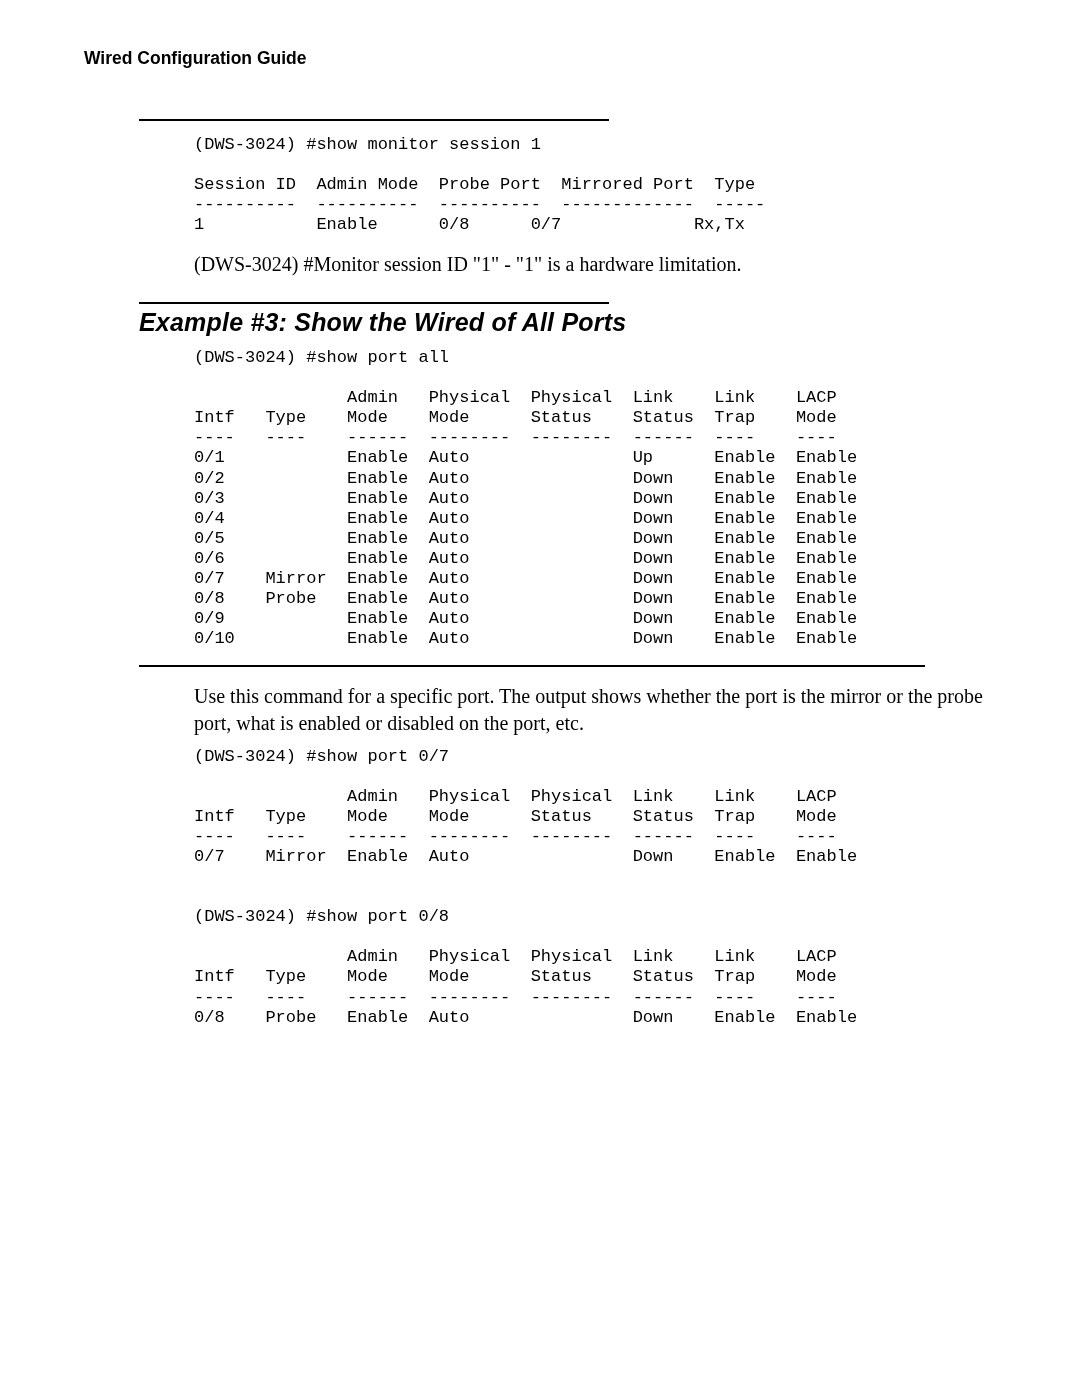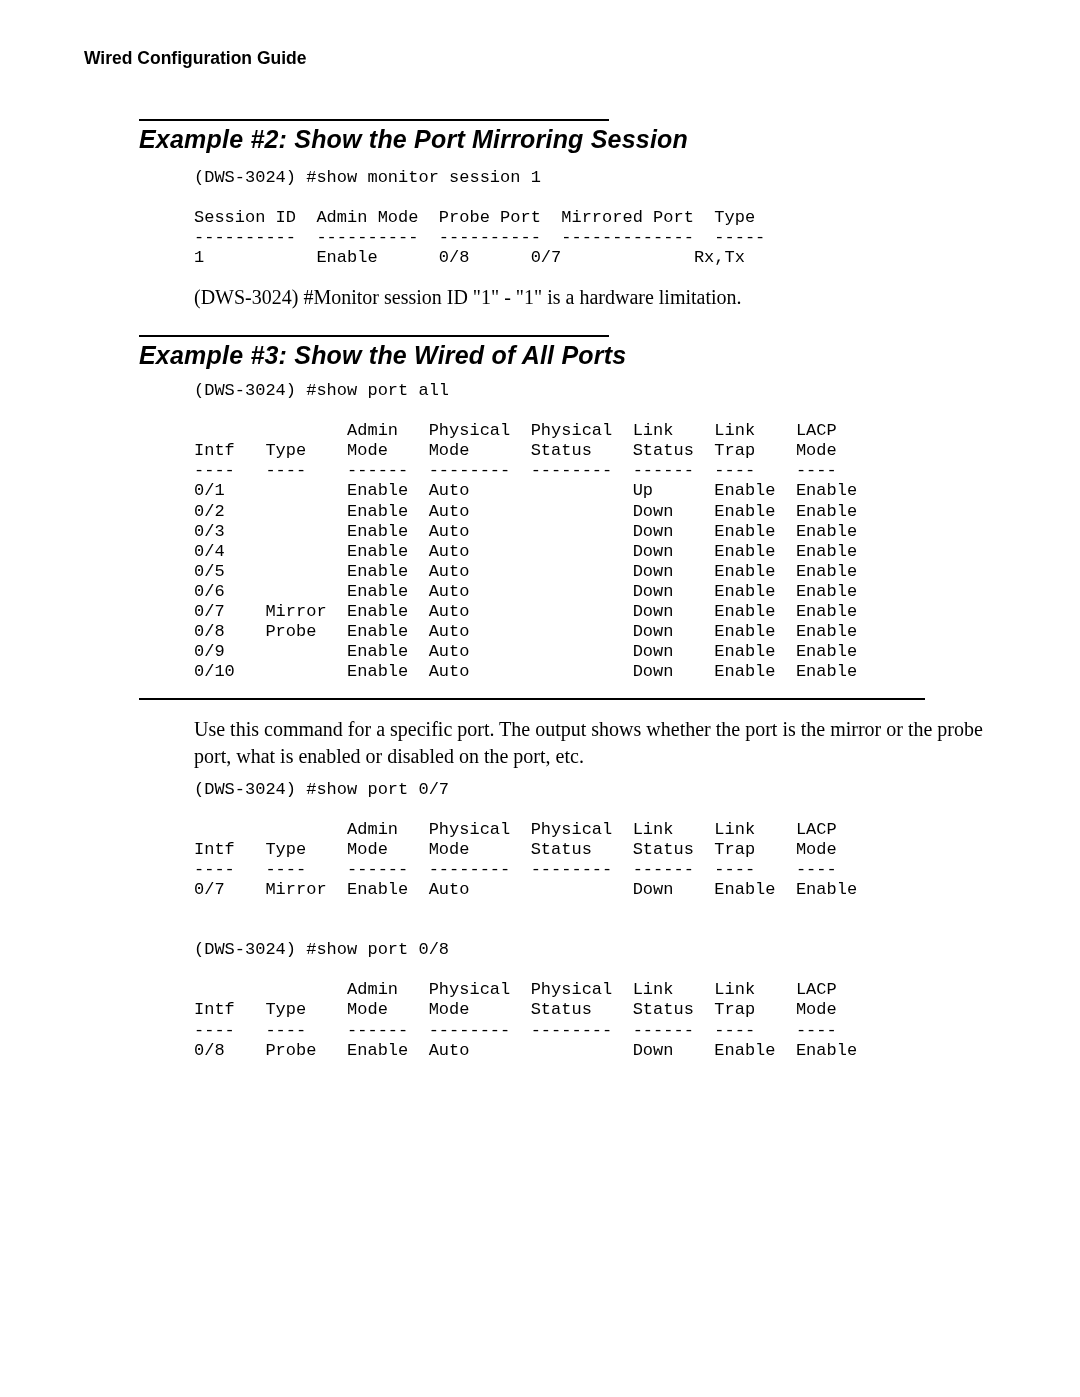--- a/index.html
+++ b/index.html
@@ -64,21 +64,20 @@
   .footer .pgno { margin-right: 18px; }
 </style>
 </head>
 <body>
 
 <div class="page">
 
   <div class="running-head">Wired Configuration Guide</div>
 
   <hr class="section-rule">
-  <div class="section-title">Example #2: Show the Port Mirroring Session</div>
 
   <pre class="cli" id="cli-ex2">(DWS-3024) #show monitor session 1
 
 Session ID  Admin Mode  Probe Port  Mirrored Port  Type
 ----------  ----------  ----------  -------------  -----
 1           Enable      0/8      0/7             Rx,Tx
 </pre>
 
   <div class="body-text">(DWS-3024) #Monitor session ID "1" - "1" is a hardware limitation.</div>
 

